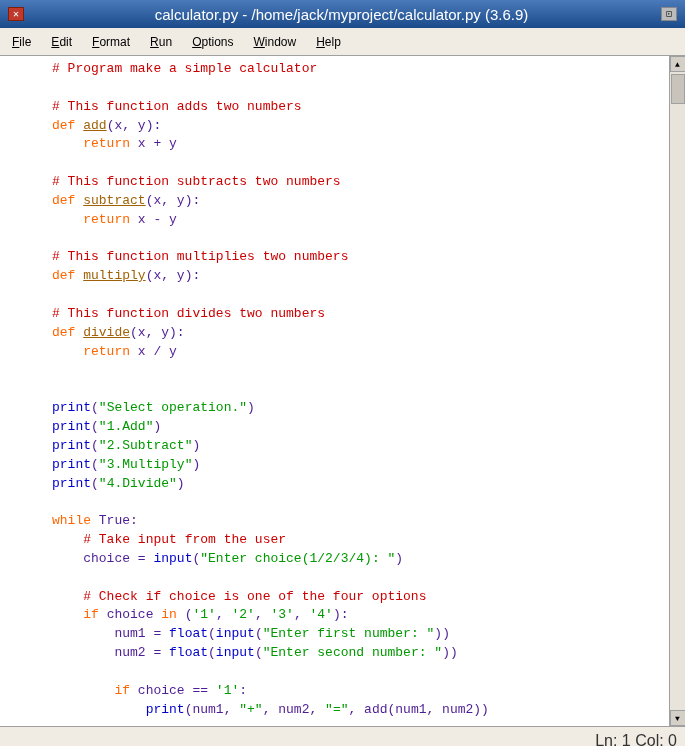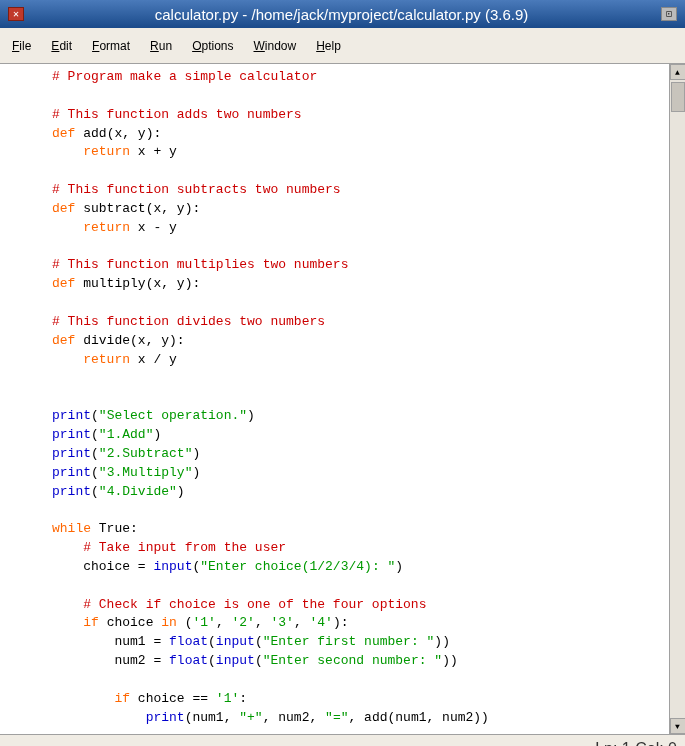--- a/index.html
+++ b/index.html
@@ -56,21 +56,21 @@
     }
     .title-bar-buttons {
       display: flex;
       gap: 2px;
     }
 
     
     .menu-bar {
       background: #f0ece4;
       border-bottom: 1px solid #a0a0a0;
-      height: 36px;
+      height: 28px;
       display: flex;
       align-items: center;
       padding: 0 4px;
       gap: 4px;
     }
     .menu-item {
       padding: 2px 8px;
       font-size: 12px;
       font-family: 'Segoe UI', Arial, sans-serif;
       color: #000;
@@ -148,24 +148,24 @@
       justify-content: flex-end;
       padding: 14px 8px;
       font-family: 'Segoe UI', Arial, sans-serif;
       font-size: 16px;
       color: #333;
     }
 
     
     .c-comment { color: #cc0000; }
     .c-keyword { color: #ff6600; }
-    .c-funcname { color: #000000; }
+    .c-funcname { color: #a16207; text-decoration: underline; }
     .c-builtin { color: #0000cc; }
     .c-string { color: #009900; }
-    .c-plain { color: #000000; }
+    .c-plain { color: #4c1d95; }
   </style>
 </head>
 <body>
 
 <div class="title-bar">
   <div class="title-bar-buttons">
     <div class="title-bar-close">✕</div>
   </div>
   <div class="title-bar-text">calculator.py - /home/jack/myproject/calculator.py (3.6.9)</div>
   <div class="title-bar-buttons">

